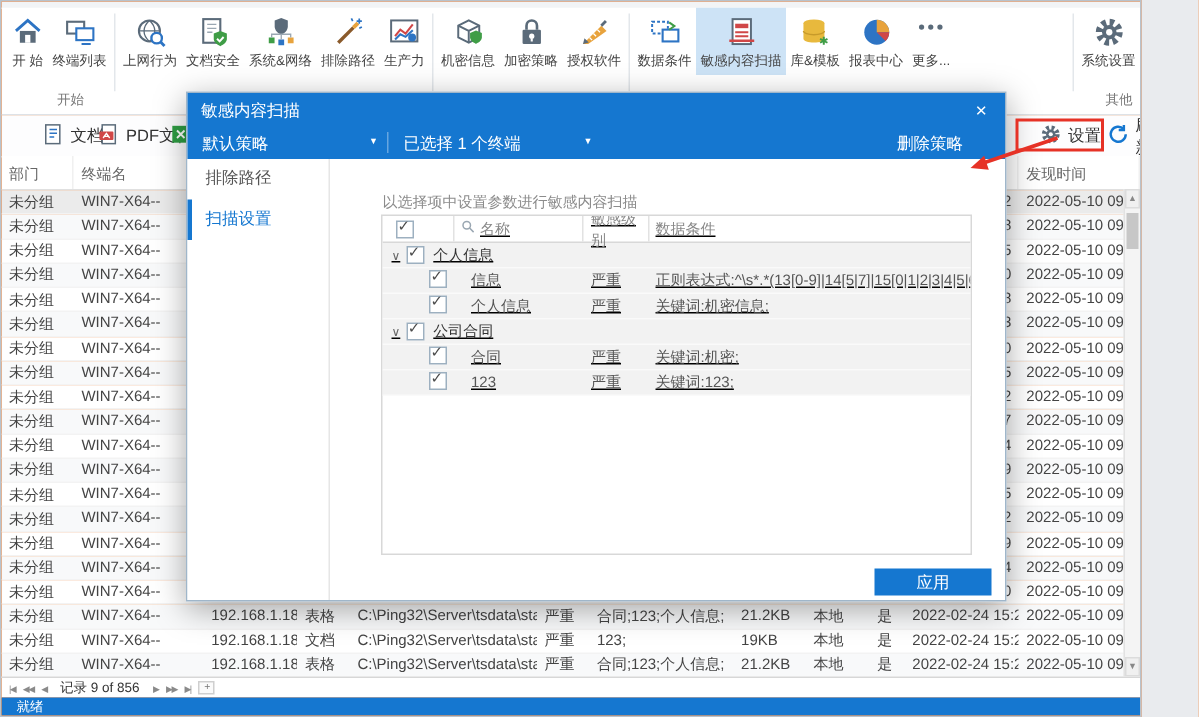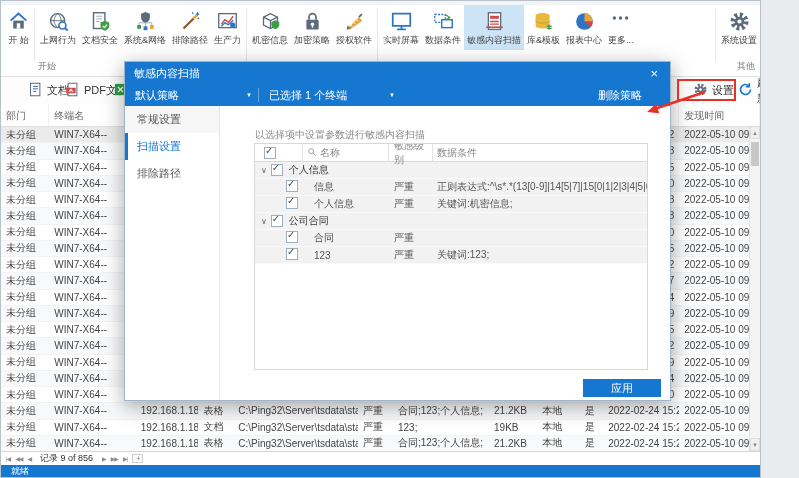--- a/index.html
+++ b/index.html
@@ -56,21 +56,21 @@
   .darr{position:absolute;right:6px;font-size:6px;top:8px;}
   .ddiv{width:1px;height:14px;background:rgba(255,255,255,.35);}
   .ddel{margin-left:auto;margin-right:28px;cursor:pointer;}
   .dbody{position:absolute;left:0;top:44px;right:0;bottom:0;display:flex;background:#fff;}
   .dsidebar{width:95px;border-right:1px solid #e6e6e6;box-sizing:border-box;}
   .ditem{height:27px;line-height:27px;padding-left:9px;font-size:11px;color:#555;cursor:pointer;border-left:3px solid transparent;}
   .ditem.first{background:#f6f6f6;}
   .ditem.sel{color:#1577d0;border-left-color:#1577d0;}
   .dcontent{position:relative;flex:1;}
   .dinstr{position:absolute;left:35px;top:22px;font-size:10px;color:#8c8c8c;}
-  .dtable{position:absolute;left:34px;top:37px;right:22px;bottom:30px;border:1px solid #d8d8d8;box-sizing:border-box;overflow:hidden;}
+  .dtable{position:absolute;left:34px;top:37px;right:22px;bottom:30px;border:1px solid #d8d8d8;box-sizing:border-box;overflow:hidden;text-decoration:underline;}
   .dthead{height:17px;display:flex;align-items:center;border-bottom:1px solid #d8d8d8;font-size:10px;color:#888;}
   .dh{height:100%;display:flex;align-items:center;box-sizing:border-box;}
   .c1{width:48px;border-right:1px solid #e2e2e2;padding-left:9px;}
   .c2{width:86px;border-right:1px solid #e2e2e2;padding-left:4px;gap:3px;}
   .c3{width:44px;border-right:1px solid #e2e2e2;padding-left:5px;}
   .c4{flex:1;padding-left:4px;}
   .drow{height:16px;display:flex;align-items:center;background:#f2f2f2;font-size:10px;color:#555;border-bottom:1px solid #fafafa;}
   .drow .rc1{width:48px;box-sizing:border-box;padding-left:31px;}
   .drow .rc2{width:86px;box-sizing:border-box;padding-left:11px;white-space:nowrap;overflow:hidden;}
   .drow .rc3{width:44px;box-sizing:border-box;padding-left:5px;}
@@ -96,20 +96,30 @@
         <div class="ritem">
           <span class="ricon">
             <svg viewBox="0 0 24 24">
               <path d="M3 11L12 3l9 8" fill="none" stroke="#2d74c4" stroke-width="2.2"></path>
               <rect x="6" y="11" width="12" height="9" fill="#5b6b7a"></rect>
               <rect x="10" y="14" width="4" height="6" fill="#fff"></rect>
             </svg>
           </span>
           <span class="rlabel">开 始</span>
         </div>
+        <div class="ritem">
+          <span class="ricon">
+            <svg viewBox="0 0 24 24">
+              <rect x="2" y="4" width="13" height="9" fill="#fff" stroke="#5b6b7a" stroke-width="1.6"></rect>
+              <rect x="9" y="9" width="13" height="9" fill="#fff" stroke="#2d74c4" stroke-width="1.6"></rect>
+              <path d="M13 21h7" stroke="#2d74c4" stroke-width="1.6"></path>
+            </svg>
+          </span>
+          <span class="rlabel">终端列表</span>
+        </div>
         <div class="rsep"></div>
         <div class="ritem">
           <span class="ricon">
             <svg viewBox="0 0 24 24">
               <circle cx="11" cy="11" r="8" fill="none" stroke="#5b6b7a" stroke-width="1.6"></circle>
               <path d="M3 11h16M11 3c-5.5 5-5.5 11 0 16M11 3c5.5 5 5.5 11 0 16" stroke="#5b6b7a" fill="none"></path>
               <circle cx="16.5" cy="16.5" r="4" fill="#fff" stroke="#2d74c4" stroke-width="1.8"></circle>
               <path d="M19.5 19.5l3 3" stroke="#2d74c4" stroke-width="2.2"></path>
             </svg>
           </span>
@@ -186,29 +196,20 @@
             <svg viewBox="0 0 24 24">
               <path d="M3 21L17 7l4 4L7 21z" fill="#e8a33d"></path>
               <path d="M17 7l3.5-3.5" stroke="#5b6b7a" stroke-width="2.2"></path>
               <path d="M3 21l4.5-1.2-3.3-3.3z" fill="#5b6b7a"></path>
               <path d="M8 16l2 2M11 13l2 2M14 10l2 2" stroke="#fff" stroke-width="1"></path>
             </svg>
           </span>
           <span class="rlabel">授权软件</span>
         </div>
         <div class="rsep"></div>
-        <div class="ritem">
-          <span class="ricon">
-            <svg viewBox="0 0 24 24">
-              <rect x="2" y="3" width="20" height="14" fill="#fff" stroke="#2d74c4" stroke-width="2"></rect>
-              <path d="M12 17v3.5M7 21h10" stroke="#2d74c4" stroke-width="2"></path>
-            </svg>
-          </span>
-          <span class="rlabel">实时屏幕</span>
-        </div>
         <div class="ritem">
           <span class="ricon">
             <svg viewBox="0 0 24 24">
               <rect x="2" y="4" width="12" height="9" fill="#fff" stroke="#2d74c4" stroke-width="1.5" stroke-dasharray="2.2 1.6"></rect>
               <rect x="10" y="10" width="12" height="9" fill="#fff" stroke="#2d74c4" stroke-width="1.6"></rect>
               <path d="M15 4.5l4 2.8-4 2.8" fill="none" stroke="#3f9d46" stroke-width="1.5"></path>
             </svg>
           </span>
           <span class="rlabel">数据条件</span>
         </div>
@@ -647,23 +648,22 @@
       </div>
       <div class="ddiv"></div>
       <div class="dd" style="width:132px">
         <span>已选择 1 个终端</span>
         <span class="darr">▼</span>
       </div>
       <div class="ddel">删除策略</div>
     </div>
     <div class="dbody">
       <div class="dsidebar" id="dialog-sidebar">
-          <div class="ditem first">常规设置</div>
+          <div class="ditem">排除路径</div>
           <div class="ditem sel">扫描设置</div>
-          <div class="ditem">排除路径</div>
         </div>
       <div class="dcontent">
         <div class="dinstr">以选择项中设置参数进行敏感内容扫描</div>
         <div class="dtable">
           <div class="dthead">
             <span class="dh c1">
                 <span class="cb"></span>
               </span>
             <span class="dh c2">
               <span><svg width="10" height="10" viewBox="0 0 24 24">
@@ -695,20 +695,21 @@
               </div>
               <div class="drow">
                 <span class="chev">∨</span>
                 <span class="cb"></span>
                 <span class="gname">公司合同</span>
               </div>
               <div class="drow">
                 <span class="rc1"><span class="cb"></span></span>
                 <span class="rc2">合同</span>
                 <span class="rc3">严重</span>
+                <span class="rc4">关键词:机密;</span>
               </div>
               <div class="drow">
                 <span class="rc1"><span class="cb"></span></span>
                 <span class="rc2">123</span>
                 <span class="rc3">严重</span>
                 <span class="rc4">关键词:123;</span>
               </div>
             </div>
         </div>
         <div class="dapply">应用</div>

